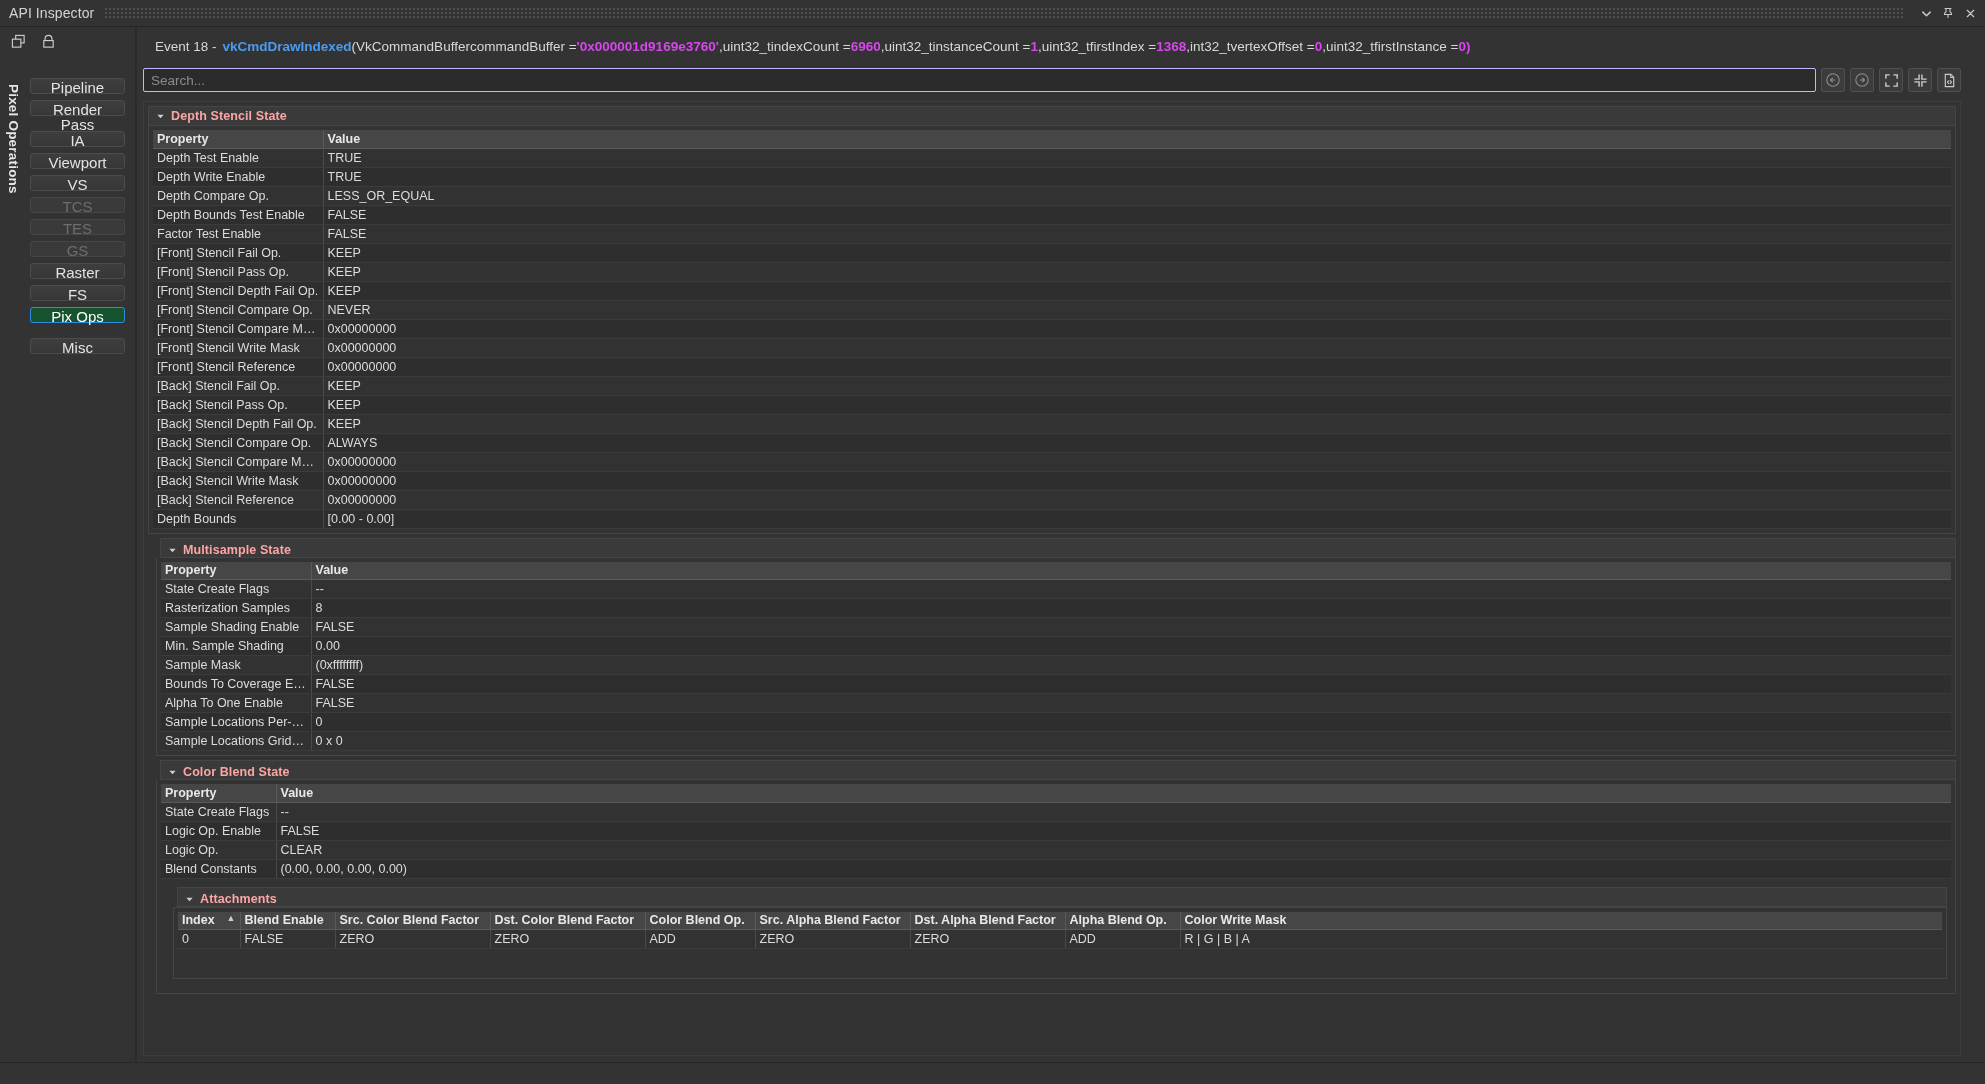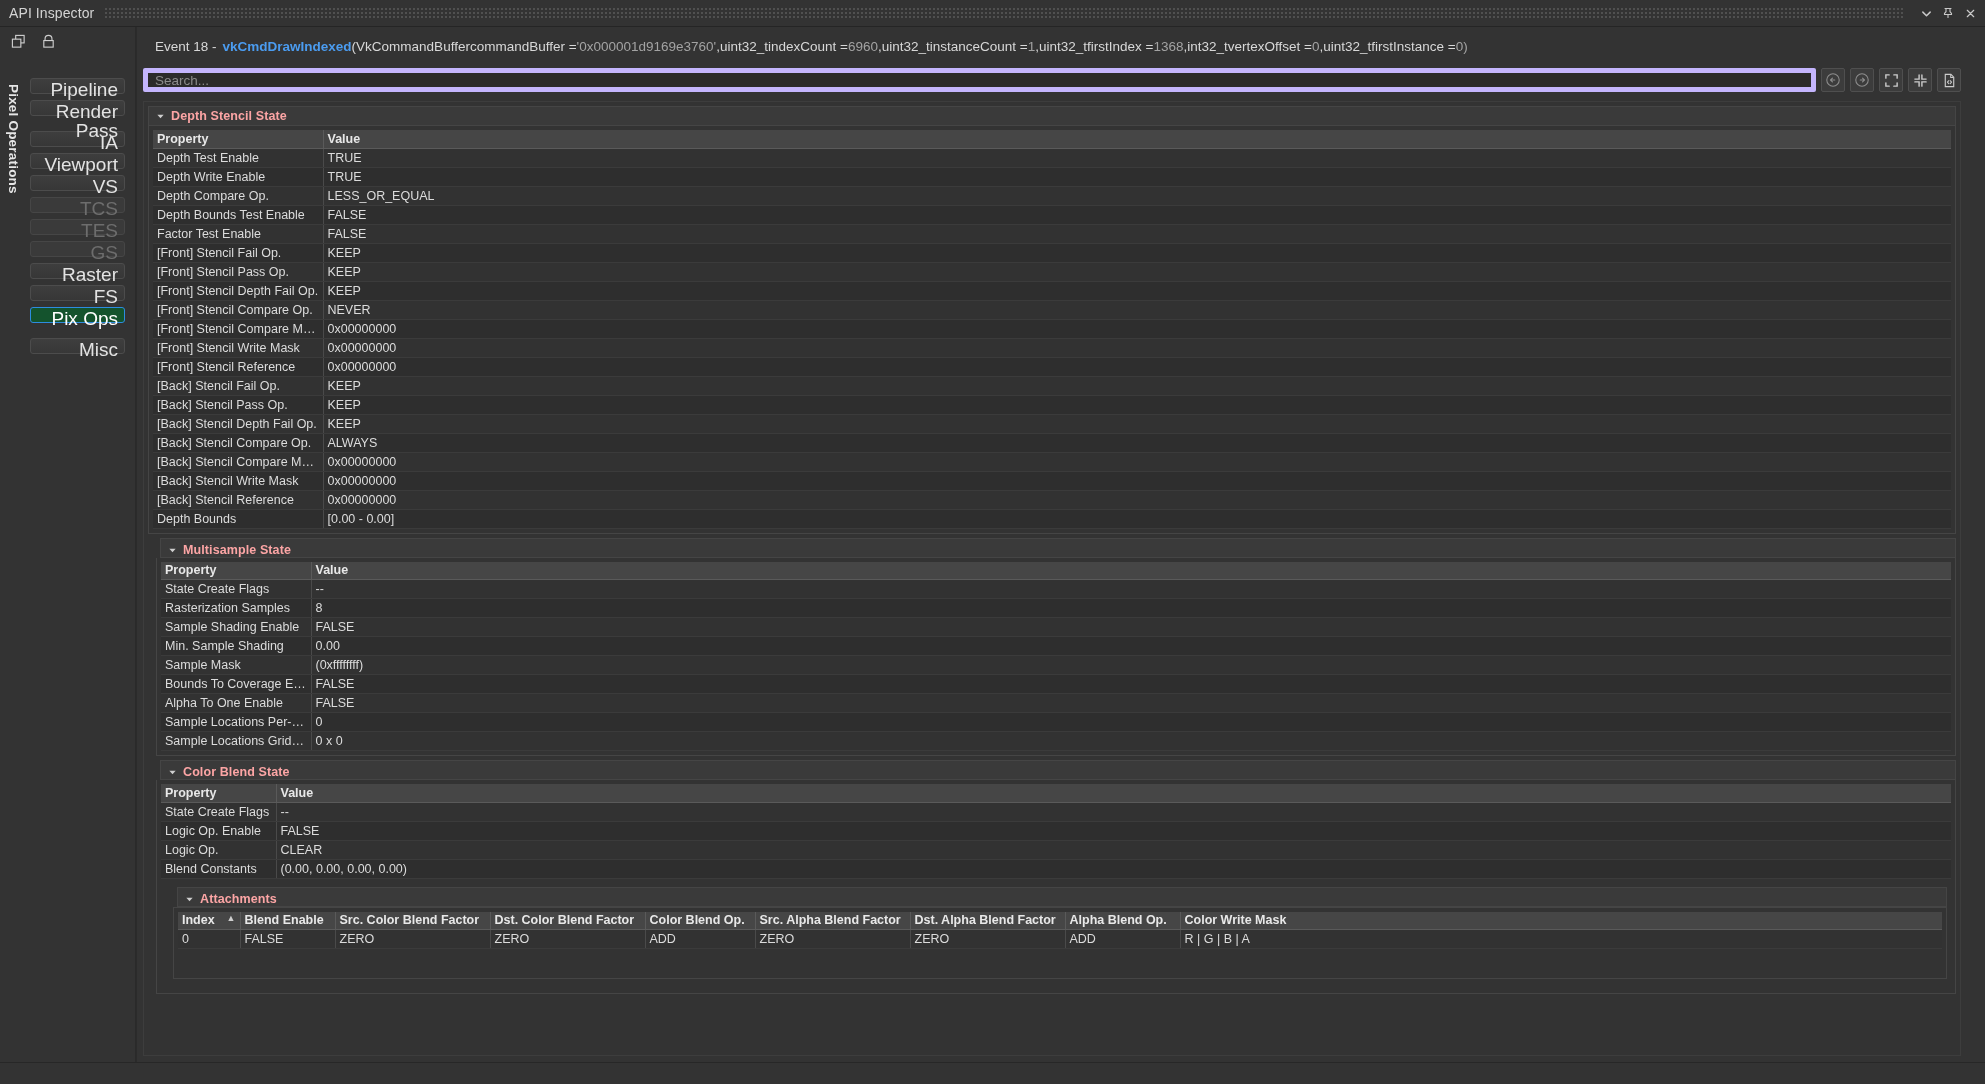--- a/index.html
+++ b/index.html
@@ -67,23 +67,23 @@
   .vtab span {
     writing-mode: vertical-rl;
     font-size: 13.5px; font-weight: bold; color: #e6e6e6;
     letter-spacing: 0.2px; white-space: nowrap;
   }
   .btncol { flex: 1 1 auto; padding: 26px 10px 0 4px; }
   .pbtn {
     display: block; width: 100%; height: 16px; margin-bottom: 6px;
     background: linear-gradient(#3e3e3e, #373737);
     border: 1px solid #4c4c4c; border-radius: 3px;
-    color: #e3e3e3; font-size: 19px;
+    color: #e3e3e3; font-size: 15px;
     font-family: "Liberation Sans", sans-serif;
-    cursor: pointer; line-height: 1; text-align: right;
+    cursor: pointer; line-height: 1;
   }
   .pbtn.disabled { color: #6d6d6d; background: #3a3a3a; border-color: #464646; cursor: default; }
   .pbtn.active {
     background: #14532d; border-color: #2d8ce0; color: #ffffff;
   }
   .gap-s { height: 9px; }
 
   
   .content {
     flex: 1 1 auto; min-width: 0;
@@ -94,30 +94,30 @@
   }
   .evtline {
     height: 38px; flex: 0 0 38px;
     display: flex; align-items: center;
     padding-left: 12px;
     font-size: 13.5px; white-space: nowrap; overflow: hidden;
     color: #d8d8d8;
   }
   .evtline .ev-prefix { color:#d8d8d8; margin-right: 6px; }
   .evtline .fn { color: #4b9cf0; font-weight: bold; }
-  .evtline .lit { color: #a3a3a3; }
+  .evtline .lit { color: #d946ef; font-weight: bold; }
 
   .searchrow {
     height: 30px; flex: 0 0 30px;
     display: flex; align-items: center; gap: 5px;
     margin-bottom: 6px;
   }
   .searchbox {
     flex: 1 1 auto; height: 24px;
-    background: #2b2b2b; border: 5px solid #c4b5fd; border-radius: 2px;
+    background: #2b2b2b; border: 1px solid #c4b5fd; border-radius: 2px;
     color: #d8d8d8; font-size: 13.5px;
     font-family: "Liberation Sans", sans-serif;
     padding: 0 7px;
     outline: none;
   }
   .searchbox::placeholder { color: #8b8b8b; }
   .ibtn {
     width: 24px; height: 24px; flex: 0 0 24px;
     background: #3c3c3c; border: 1px solid #4f4f4f; border-radius: 2px;
     display: flex; align-items: center; justify-content: center;

